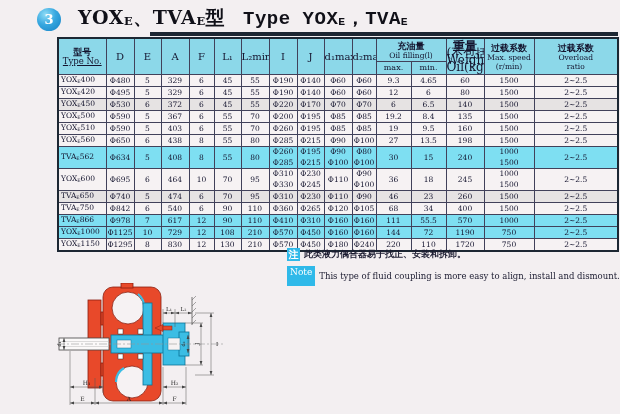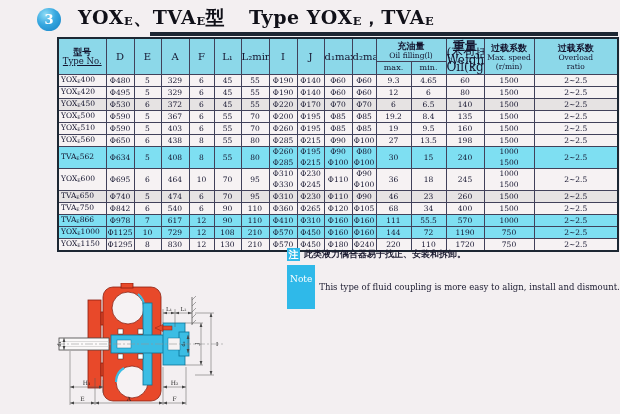--- a/index.html
+++ b/index.html
@@ -14,21 +14,21 @@
     position:absolute; left:37px; top:8px; width:24px; height:23px;
     border-radius:50%;
     background:radial-gradient(circle at 35% 28%, #8fdcf6 0%, #38a8e0 45%, #1480c4 100%);
     color:#fff; font-weight:bold; font-size:13px; line-height:23px; text-align:center;
     font-family:"DejaVu Serif", serif;
   }
   .title {
     position:absolute; left:78px; top:5px; white-space:nowrap;
     font-weight:bold; font-size:19px; color:#101018; letter-spacing:0.5px;
   }
-  .title .ten { margin-left:24px; }
+  .title .ten { margin-left:18px;font-family:Liberation Mono, monospace; }
   .sube { font-size:0.6em; vertical-align:baseline; position:relative; top:1px; }
   .title-rule {
     position:absolute; left:150px; top:32px; width:468px; height:4px;
     background:#1c2733;
   }
   
   .tblwrap { position:absolute; left:57px; top:37px; }
   table.spec {
     border-collapse:collapse; table-layout:fixed; width:561px;
     border:2px solid #1c2733;
@@ -53,21 +53,21 @@
   .spec tbody td.model { text-align:left; padding-left:2px; }
   .spec tbody td .ln { height:10.5px; line-height:10.5px; }
   
   .notes { position:absolute; left:287px; top:244px; width:332px; }
   .note-line { margin-bottom:2px; white-space:nowrap; }
   .nbadge {
     display:inline-block; background:#2fb9e9; color:#fff; text-align:center;
     vertical-align:middle; margin-right:4px;
   }
   .nbadge.cn { width:13px; height:13px; font-size:10px; line-height:13px; font-weight:bold; }
-  .nbadge.en { padding:8px 3px; height:28px; font-size:9px; line-height:12px; font-family:"DejaVu Serif",serif; }
+  .nbadge.en { padding:0 3px; height:20px; font-size:9px; line-height:12px; font-family:"DejaVu Serif",serif; }
   .ntext-cn { font-size:9px; font-weight:bold; color:#1b1b30; vertical-align:middle; }
   .ntext-en { font-size:8.5px; color:#1b1b30; vertical-align:middle;margin-top:40px; }
   
   .diagram { position:absolute; left:55px; top:283px; }
 </style>
 </head>
 <body>
 
 <div class="badge">3</div>
 <div class="title">

